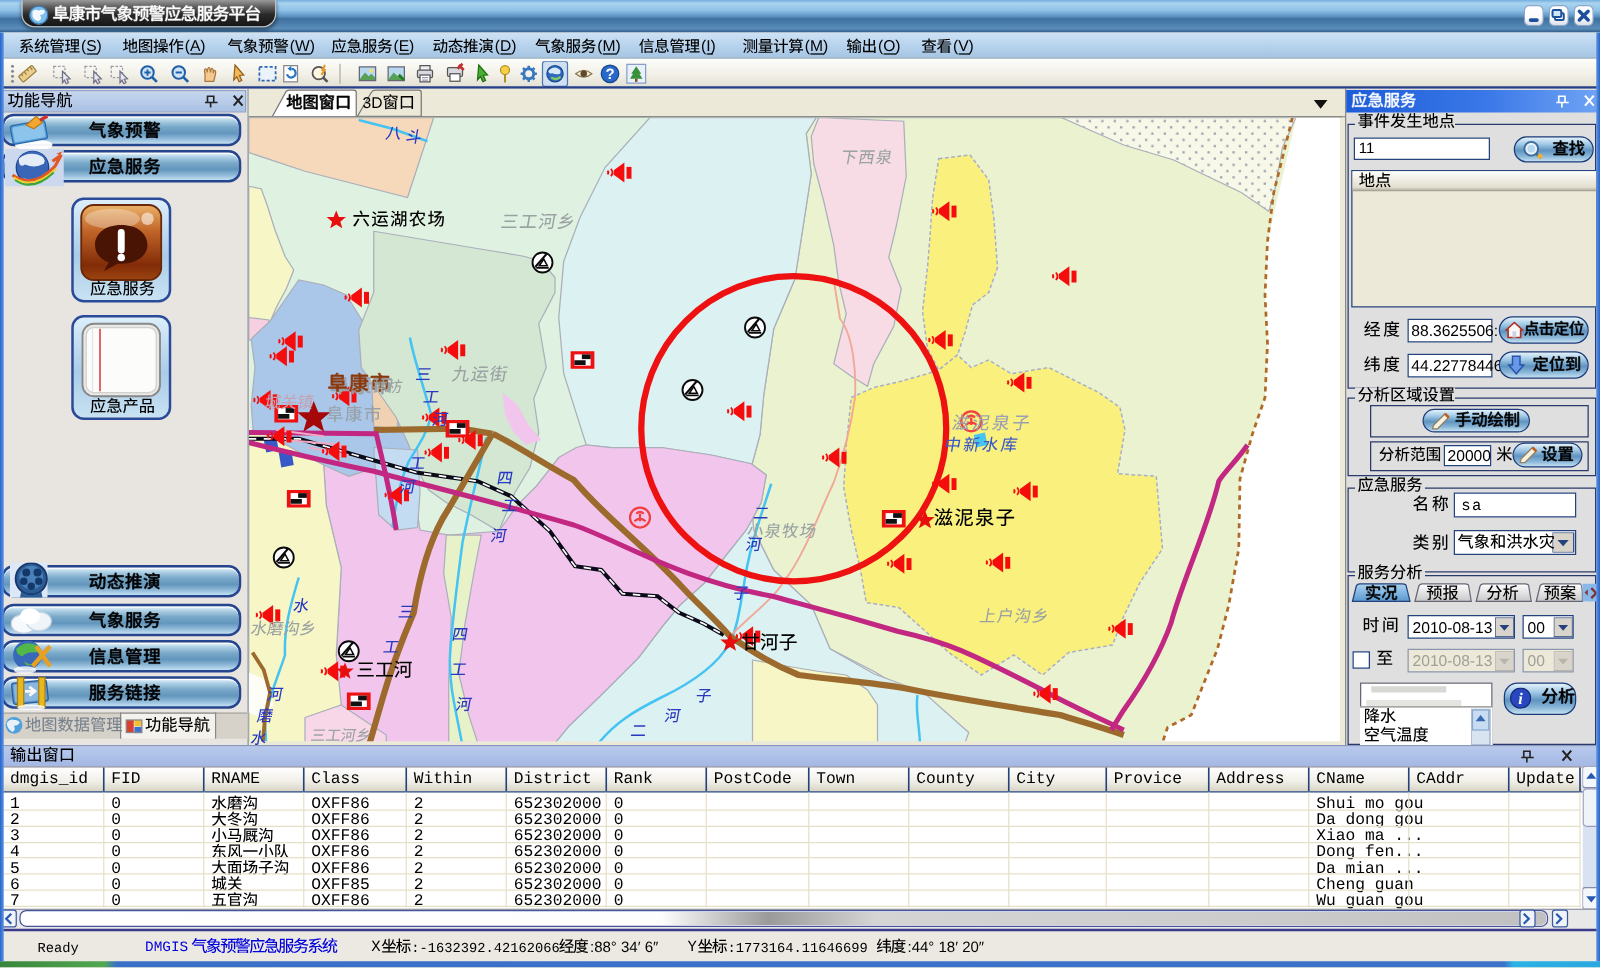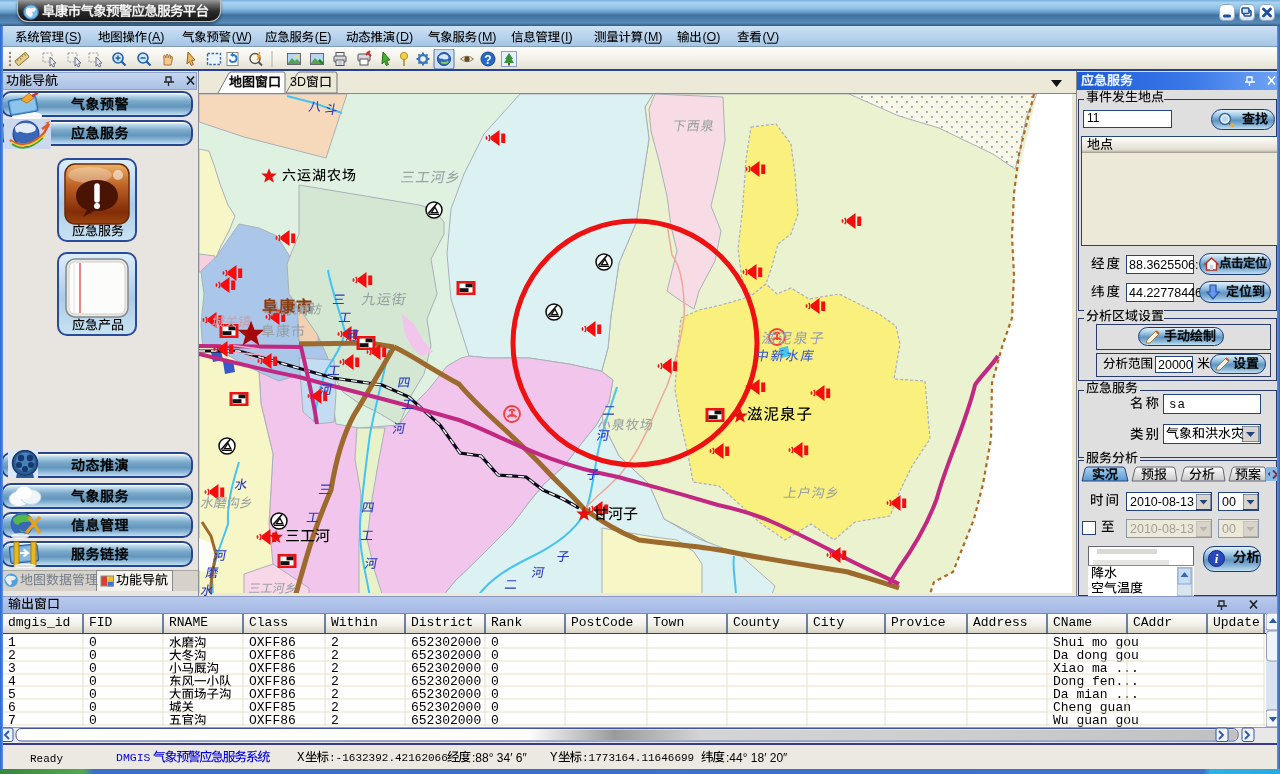--- a/index.html
+++ b/index.html
@@ -392,21 +392,21 @@
         <use href="#rci" x="578" y="243"></use>
       </svg></div>
     <div style="position:absolute;left:1076px;top:71px;width:204px;height:525px;background:#dfdfdf;border-left:1px solid #888;"></div>
     <div style="position:absolute;left:1077px;top:72px;width:203px;height:18px;background:linear-gradient(90deg,#1c5cd8 0%,#3a78e8 55%,#70a4f4 100%);"></div>
     <svg style="position:absolute;left:1244px;top:74px" width="36" height="14">
       <path d="M3 3 h5 v5 h-5 z M5.5 8 v4 M1 8 h10" stroke="#fff" stroke-width="1.3" fill="none"></path>
       <path d="M24 2.5 L31 10.5 M31 2.5 L24 10.5" stroke="#fff" stroke-width="1.7"></path>
     </svg>
     <div style="position:absolute;left:1078px;top:99px;width:199px;height:212px;border:1px solid #2a3a6a;"></div>
     <div style="position:absolute;left:1084px;top:91px;width:80px;height:16px;background:#dfdfdf;"></div>
-    <div style="position:absolute;left:1083px;top:110px;width:89px;height:18px;background:#fff;border:1px solid #24427c;font:12px 'Liberation Sans';padding-left:3px;">11</div>
+    <div style="position:absolute;left:1083px;top:110px;width:109px;height:18px;background:#fff;border:1px solid #24427c;font:12px 'Liberation Sans';padding-left:3px;">11</div>
     <div style="position:absolute;left:1211px;top:109px;width:64px;height:21px;background:linear-gradient(180deg,#e4f2fa 0%,#9cc6e4 30%,#5f93c0 55%,#8cb8d8 80%,#c2e0f2 100%);border:1.5px solid #1a3a7a;border-radius:11px;"></div>
     <svg style="position:absolute;left:1217px;top:112px" width="18" height="16">
       <circle cx="8" cy="7" r="5.5" fill="#e8f0f8" stroke="#3a6a9a" stroke-width="1.5"></circle>
       <circle cx="8" cy="7" r="3" fill="#b8d8f0"></circle>
       <path d="M12 11 l4 3.5" stroke="#3a6a9a" stroke-width="2"></path>
       <circle cx="15" cy="13" r="2" fill="#f0b030"></circle>
     </svg>
     <div style="position:absolute;left:1081px;top:136px;width:197px;height:110px;background:#ece9d8;border:1px solid #24427c;"></div>
     <div style="position:absolute;left:1082px;top:137px;width:195px;height:16px;background:linear-gradient(180deg,#fefefb 0%,#e2ded0 85%,#b8b4a6 100%);border-bottom:1px solid #a8a498;"></div>
     <div style="position:absolute;left:1126px;top:255px;width:68px;height:19px;background:#fff;border:1px solid #24427c;font:12.5px 'Liberation Sans';padding:2px 0 0 2px;text-align:center;">88.3625506:</div>

